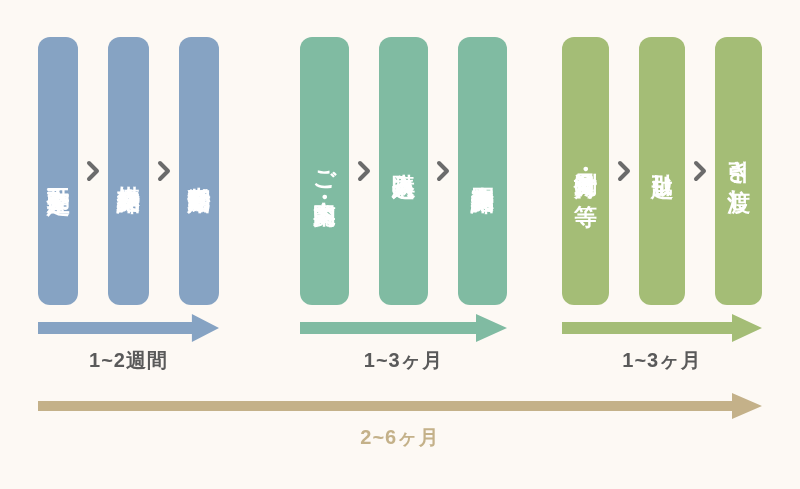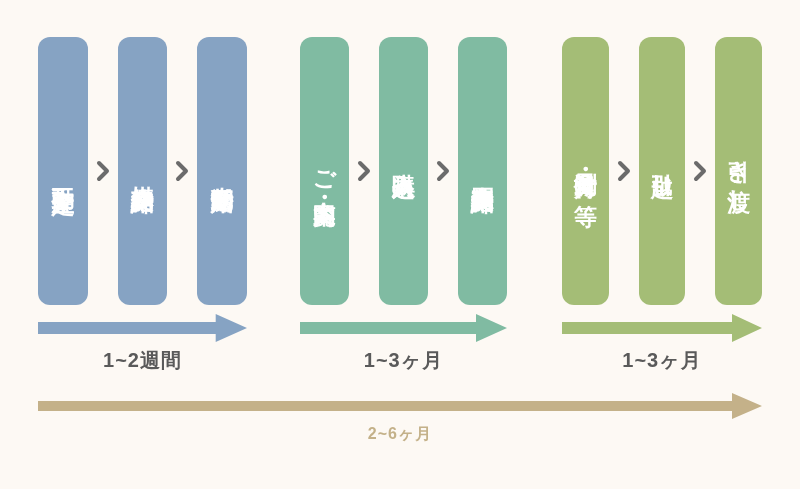--- a/index.html
+++ b/index.html
@@ -107,34 +107,34 @@
     position: absolute;
     left: 38px;
     top: 392px;
     width: 724px;
   }
   .total-arrow { height: 28px; }
   .total-arrow svg { display: block; width: 100%; height: 28px; }
   .total-label {
     margin-top: 4px;
     text-align: center;
-    font-size: 16px;
+    font-size: 20px;
     font-weight: bold;
     color: #c4b189;
     letter-spacing: 1px;
   }
 </style>
 </head>
 <body>
 
 <div id="diagram">
 
   <div class="groups-row">
 
-    <div class="group" style="left:38px; width:209px;">
+    <div class="group" style="left:38px; width:181px;">
       <div class="group-boxes">
         <div class="step" style="background:#86a3c3;">
           <span class="step-label">不動産査定</span>
         </div>
         <div class="chev">
           <svg width="14" height="22" viewBox="0 0 14 22">
             <polyline points="3,3 11,11 3,19" fill="none" stroke="#6b6b6b" stroke-width="4" stroke-linecap="round" stroke-linejoin="round"></polyline>
           </svg>
         </div>
         <div class="step" style="background:#86a3c3;">

